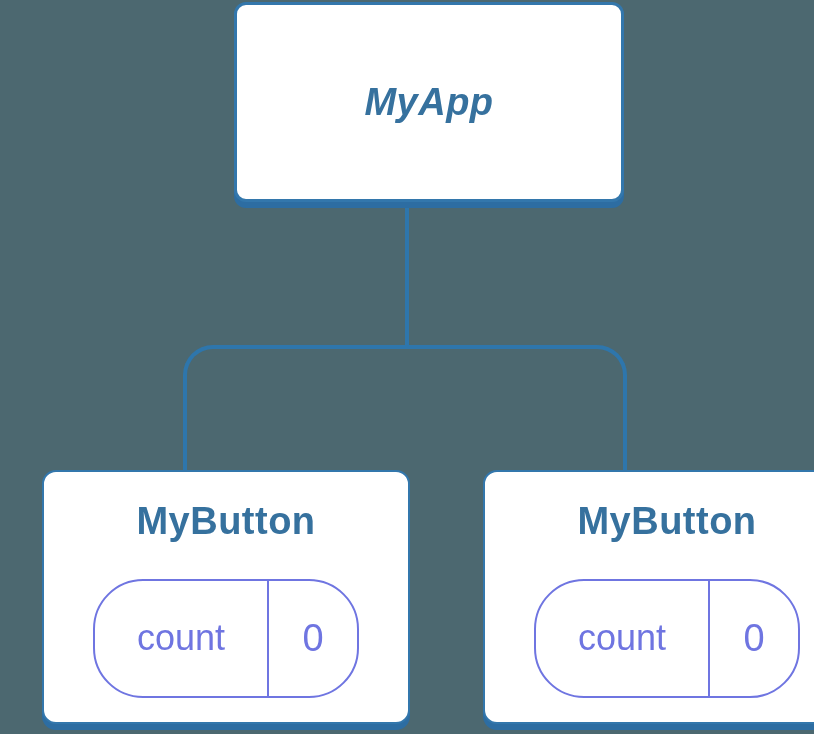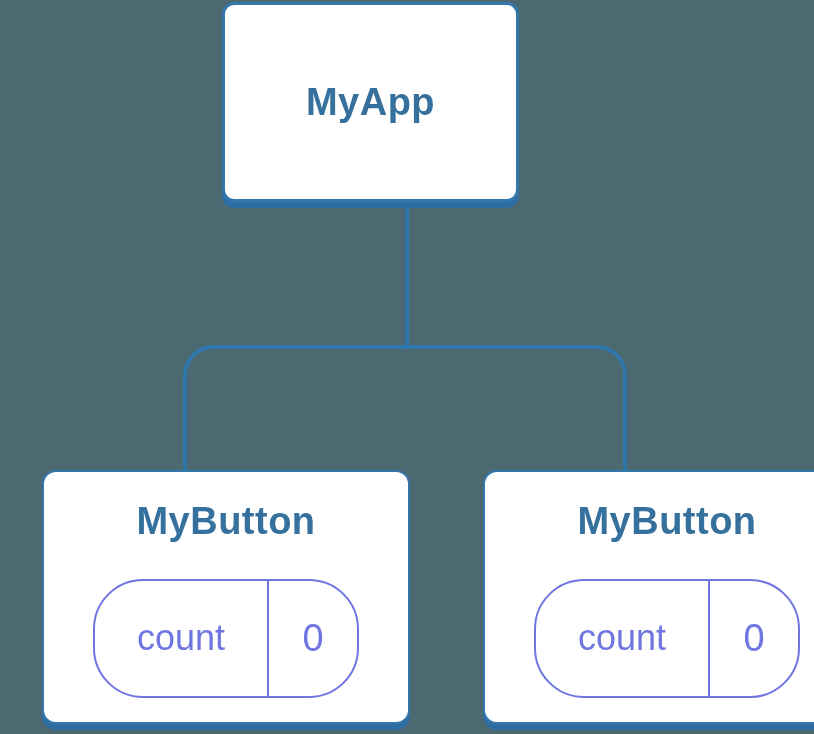--- a/index.html
+++ b/index.html
@@ -49,26 +49,27 @@
     position: absolute;
     background: var(--card_bg);
     border: 2.5px solid var(--card_border);
     box-shadow: 0 6px 0 var(--card_shadow);
     display: flex;
     flex-direction: column;
     align-items: center;
     justify-content: center;
   }
   .card-root {
-    left: 222px;
+    left: 234px;
     top: 2px;
-    width: 297px;
+    width: 390px;
     height: 200px;
     border-width: 3px;
     border-radius: 12px;
+    font-style: italic;
   }
   .card-child {
     top: 470px;
     width: 368px;
     height: 254px;
     border-radius: 14px;
     gap: 34px;
     margin-left: 40px;
   }
   .card-child-1 { left: 2px; }

